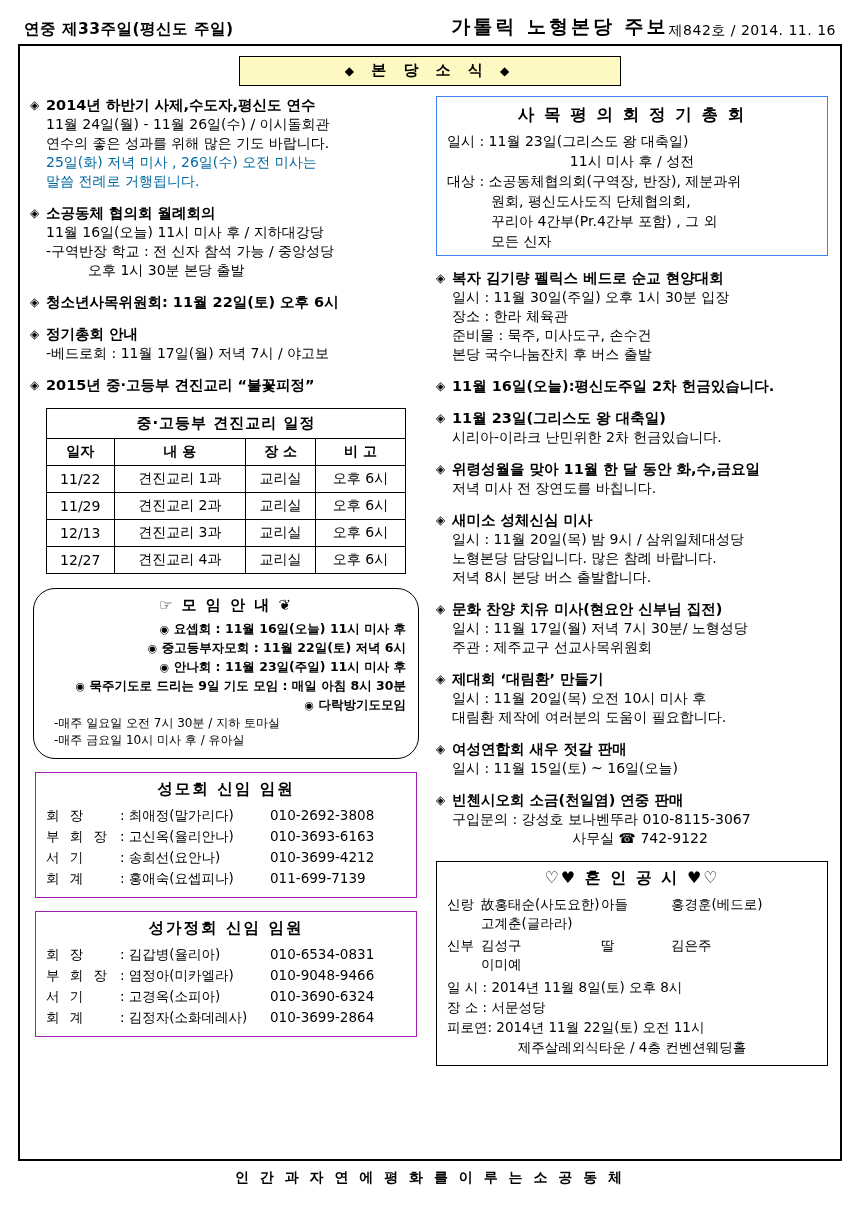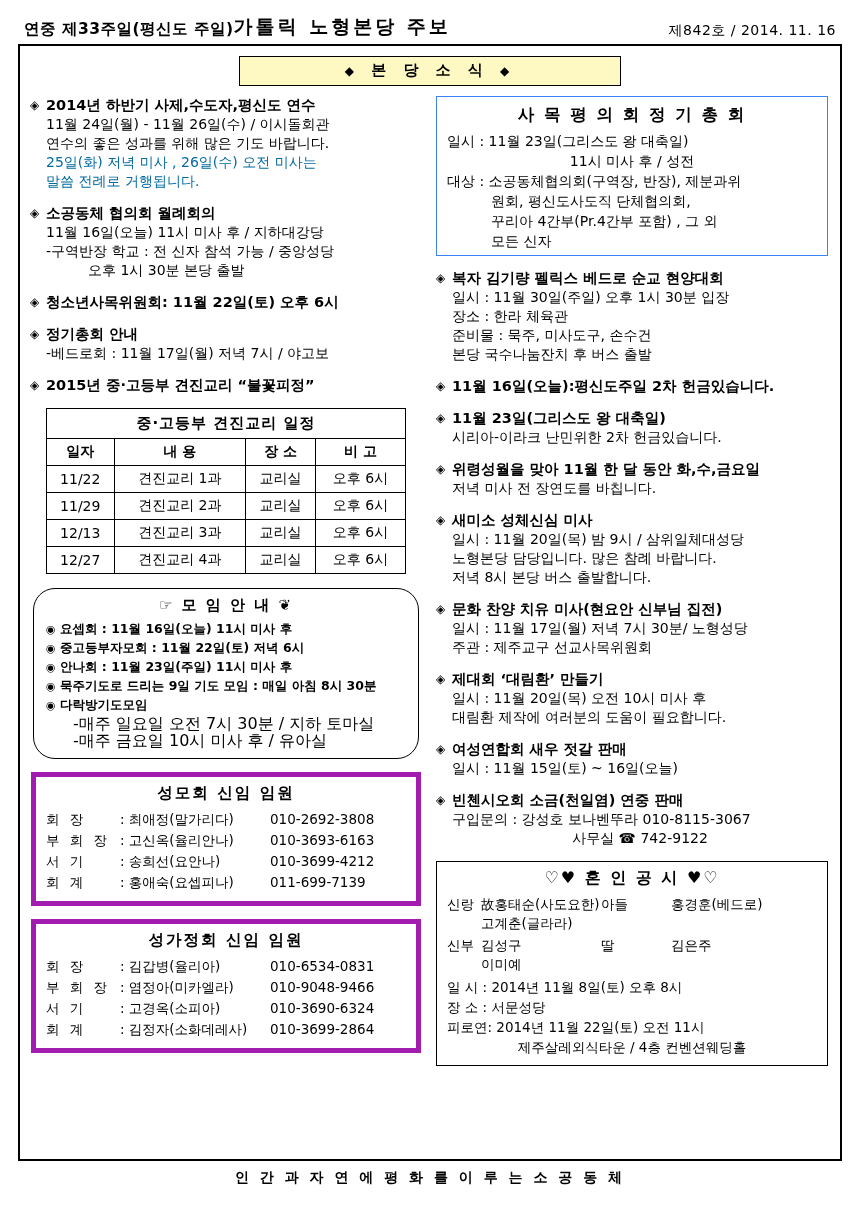--- a/index.html
+++ b/index.html
@@ -8,21 +8,21 @@
     background:#ffffff;
     font-family:"DejaVu Sans", sans-serif;
     color:#000;
     font-size:13px;
   }
   .page{position:relative; width:860px; height:1214px; box-sizing:border-box; padding:14px 18px 0 18px;}
 
   
   .masthead{display:flex; align-items:flex-end; justify-content:space-between; padding:0 6px 4px 6px;}
   .mast-left{font-weight:bold; font-size:15.5px; letter-spacing:0.5px;}
-  .mast-center{font-weight:bold; font-size:19px; letter-spacing:3px; flex:1; text-align:left;}
+  .mast-center{font-weight:bold; font-size:19px; letter-spacing:3px; flex:1; text-align:right;}
   .mast-right{font-size:14px; letter-spacing:0.5px;}
 
   
   .frame{border:2px solid #000; height:1117px; box-sizing:border-box; padding:8px 10px 0 10px; position:relative;}
 
   .banner{
     width:380px; margin:2px auto 10px auto;
     border:1px solid #000; text-align:center;
     font-weight:bold; font-size:15px; letter-spacing:6px;
     padding:4px 0 5px 0; background:#fef9c3;
@@ -53,26 +53,26 @@
   .sched td,.sched th{border:1px solid #000; text-align:center; padding:4px 2px; font-weight:normal;}
   .sched .cap{font-weight:bold; font-size:15px; padding:5px 0; letter-spacing:1px;}
   .sched th{font-weight:bold;}
 
   
   .round{
     border:1px solid #000; border-radius:22px;
     width:360px; margin:0 auto 13px auto; padding:7px 12px 9px 12px;
   }
   .round .rtitle{text-align:center; font-weight:bold; font-size:15px; letter-spacing:2px; margin-bottom:5px;}
-  .round .rl{font-size:12.5px; font-weight:bold; line-height:18px;}
+  .round .rl{font-size:12.5px; font-weight:bold; line-height:18px;text-align:right;}
   .round .rl .mk{font-size:11px;}
-  .round .rsub{font-size:16px; margin-left:27px; line-height:17px;}
-
-  
-  .offbox{border:5px solid #a21caf; width:360px; margin:0 auto 13px auto; padding:6px 10px 8px 10px;}
+  .round .rsub{font-size:12px; margin-left:8px; line-height:17px;}
+
+  
+  .offbox{border:1px solid #a21caf; width:360px; margin:0 auto 13px auto; padding:6px 10px 8px 10px;}
   .offbox .otitle{text-align:center; font-weight:bold; font-size:15.5px; letter-spacing:2px; margin-bottom:5px;}
   .offrow{display:flex; font-size:13.5px; line-height:21px;}
   .offrow .role{width:74px; letter-spacing:3px;}
   .offrow .nm{width:150px;}
   .offrow .tel{flex:1;}
 
   
   .wed{border:1px solid #000; padding:6px 10px 8px 10px; margin-top:4px;}
   .wed .wtitle{text-align:center; font-weight:bold; font-size:16px; letter-spacing:2px; margin-bottom:6px;}
   .wrow{display:flex; font-size:13.5px; line-height:19px; margin-bottom:3px;}

